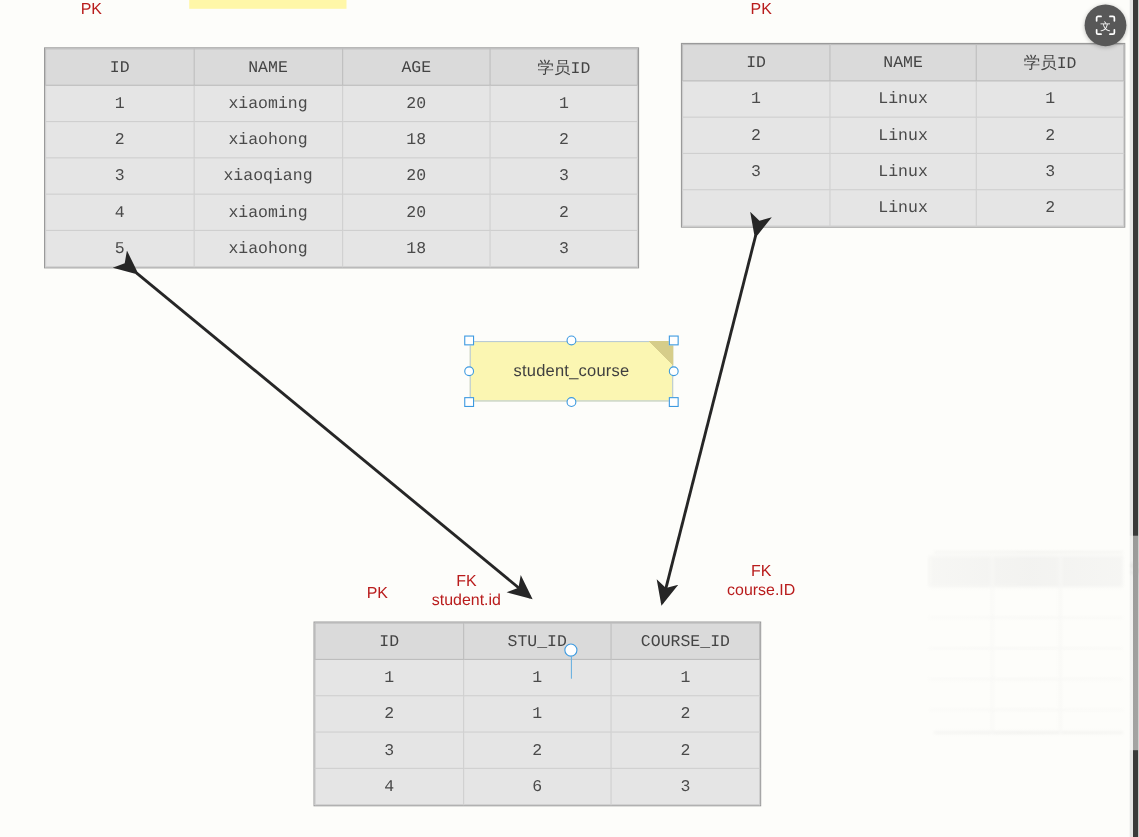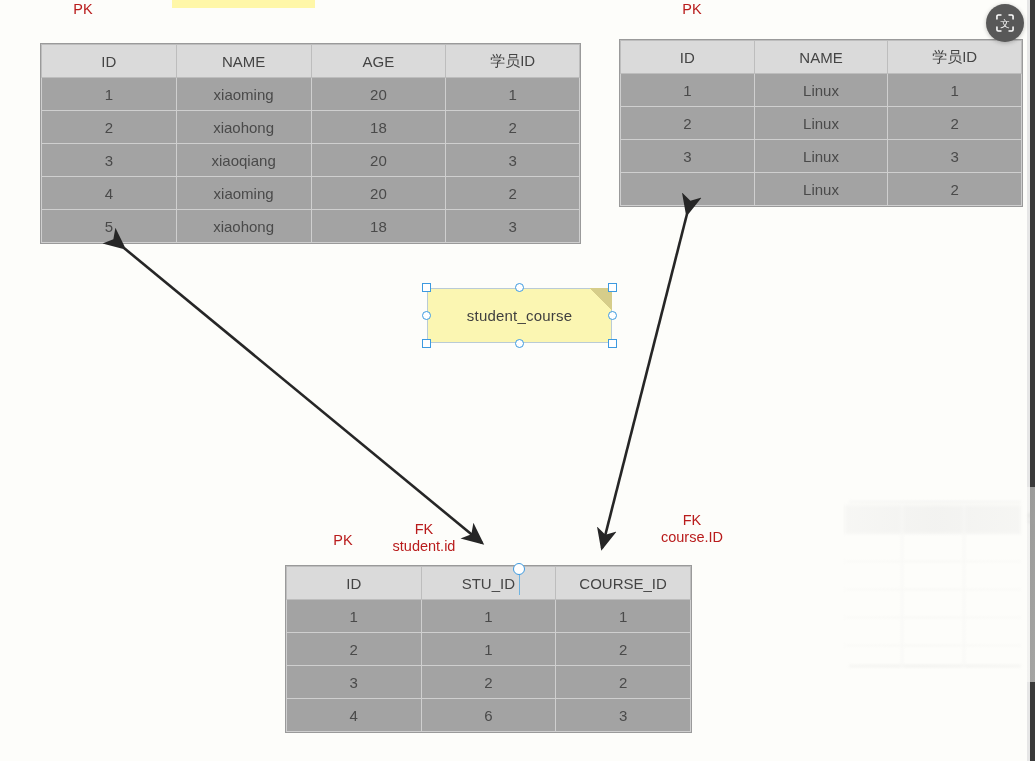--- a/index.html
+++ b/index.html
@@ -15,37 +15,37 @@
   .page-edge{position:absolute;top:0;right:0;width:5px;height:761px;background:#3a3a3a;}
   .page-edge-2{position:absolute;top:0;right:5px;width:3px;height:761px;background:#e6e6e6;}
 
   
   .hl-strip{position:absolute;left:172px;top:-2px;width:143px;height:10px;background:#fff7a8;}
 
   
   .lbl{position:absolute;color:#b91c1c;font-size:14.5px;line-height:17px;white-space:pre;text-align:center;}
 
   
-  .tbl{position:absolute;border-collapse:collapse;background:#a3a3a3;
-       box-shadow:0 0 0 1px #9a9a9a;}
+  .tbl{position:absolute;border-collapse:collapse;background:#e5e5e5;
+       box-shadow:0 0 0 1px #9a9a9a;font-family:Liberation Mono, monospace;}
   .tbl td,.tbl th{
     border:1px solid #cfcfcf;
     font-weight:normal;
     color:#4a4a4a;
     font-size:15px;
     text-align:center;
     padding:0;
     height:33px;
     box-sizing:border-box;
   }
   .tbl th{background:#dadada;border-color:#bdbdbd;color:#444;}
   .tbl tr:last-child td{border-bottom:1px solid #cfcfcf;}
 
   
-  .note-wrap{position:absolute;left:427px;top:288px;width:185px;height:55px;}
+  .note-wrap{position:absolute;left:427px;top:310px;width:185px;height:55px;}
   .note{
     position:absolute;inset:0;
     background:#fbf6b2;
     border:1px solid #b9cbd6;
     box-sizing:border-box;
     display:flex;align-items:center;justify-content:center;
   }
   .note-text{font-size:15px;color:#3f3f3f;letter-spacing:.2px;}
   .note-fold{
     position:absolute;right:0;top:0;width:22px;height:22px;

